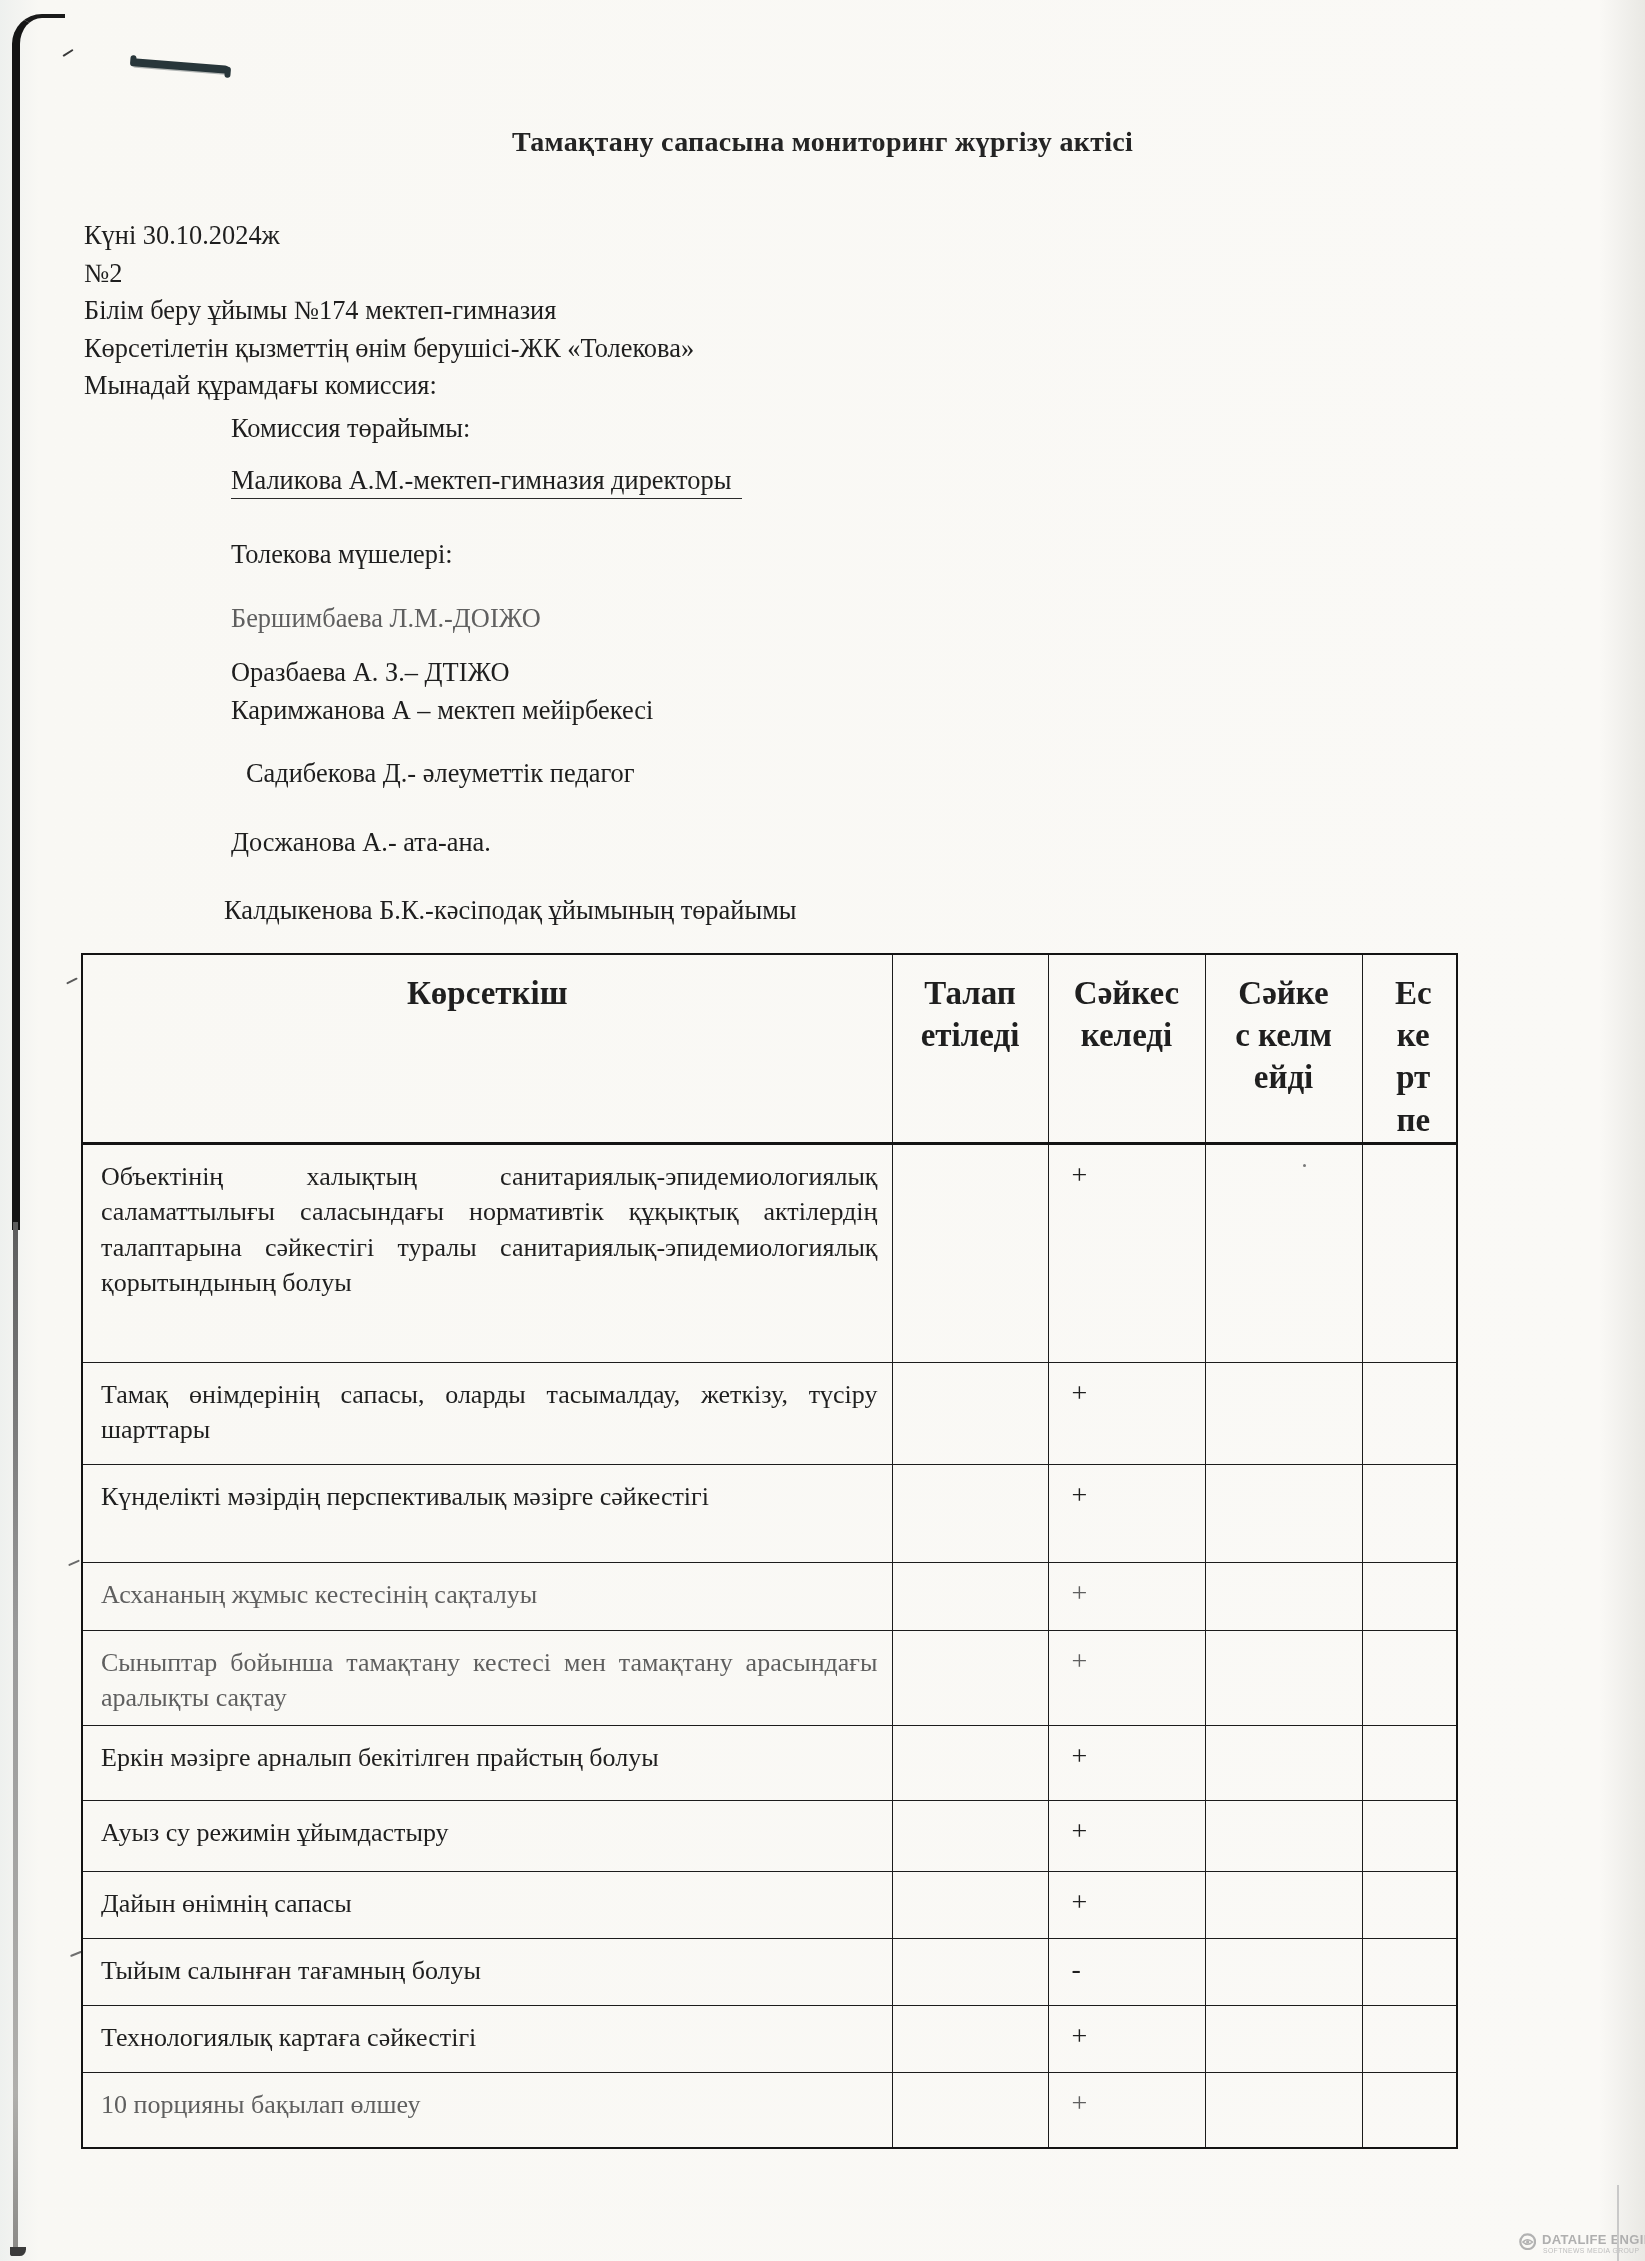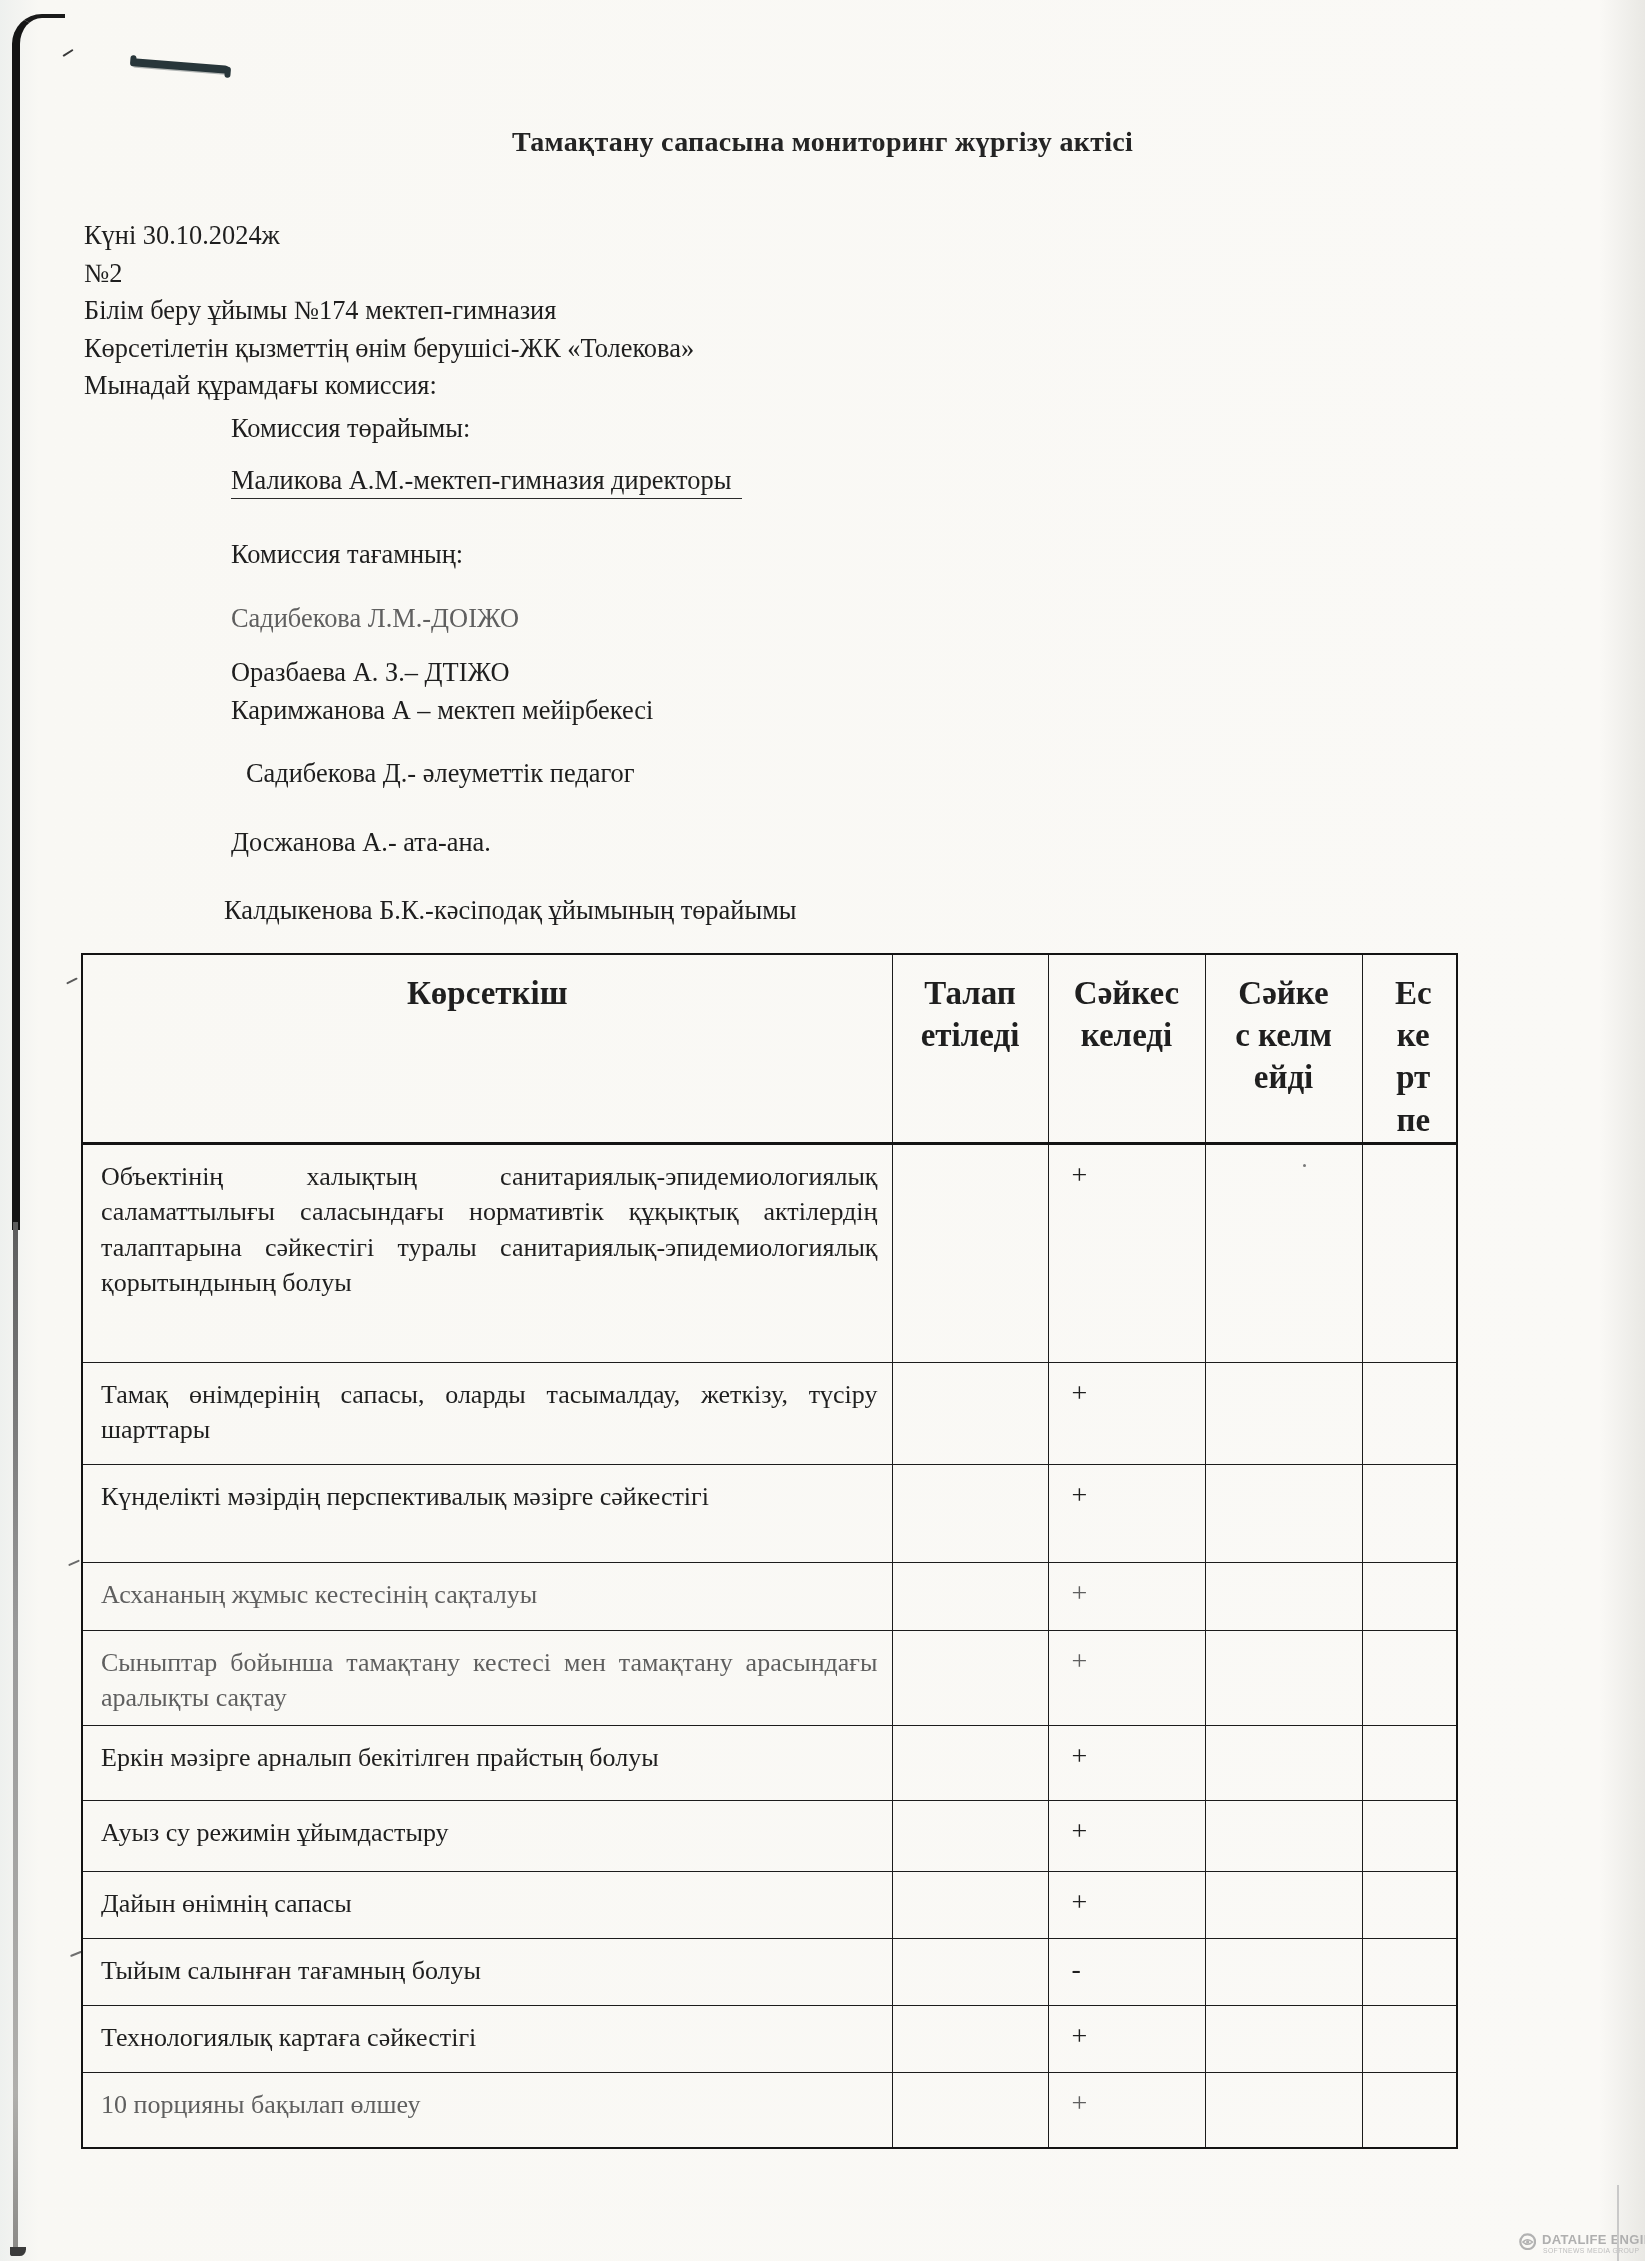--- a/index.html
+++ b/index.html
@@ -91,23 +91,23 @@
 <div class="abs doc-title">Тамақтану сапасына мониторинг жүргізу актісі</div>
 
 <div class="abs info-line" style="top:220px">Күні 30.10.2024ж</div>
 <div class="abs info-line" style="top:258px">№2</div>
 <div class="abs info-line" style="top:295px">Білім беру ұйымы №174 мектеп-гимназия</div>
 <div class="abs info-line" style="top:333px">Көрсетілетін қызметтің өнім берушісі-ЖК «Толекова»</div>
 <div class="abs info-line" style="top:370px">Мынадай құрамдағы комиссия:</div>
 
 <div class="abs com-line bold" style="left:231px; top:413px">Комиссия төрайымы:</div>
 <div class="abs com-line" style="left:231px; top:465px"><span class="underlined">Маликова А.М.-мектеп-гимназия директоры</span></div>
-<div class="abs com-line bold" style="left:231px; top:539px">Комиссия тағамның:</div>
-
-<div class="abs com-line faded" style="left:231px; top:603px">Садибекова Л.М.-ДОІЖО</div>
+<div class="abs com-line bold" style="left:231px; top:539px">Толекова мүшелері:</div>
+
+<div class="abs com-line faded" style="left:231px; top:603px">Бершимбаева Л.М.-ДОІЖО</div>
 <div class="abs com-line" style="left:231px; top:657px">Оразбаева А. З.– ДТІЖО</div>
 <div class="abs com-line" style="left:231px; top:695px">Каримжанова А – мектеп мейірбекесі</div>
 <div class="abs com-line" style="left:246px; top:758px">Садибекова Д.- әлеуметтік педагог</div>
 <div class="abs com-line" style="left:231px; top:827px">Досжанова А.- ата-ана.</div>
 <div class="abs com-line" style="left:224px; top:895px">Калдыкенова Б.К.-кәсіподақ ұйымының төрайымы</div>
 
 <table class="monitor">
   <colgroup>
     <col style="width:810px">
       <col style="width:156px">

